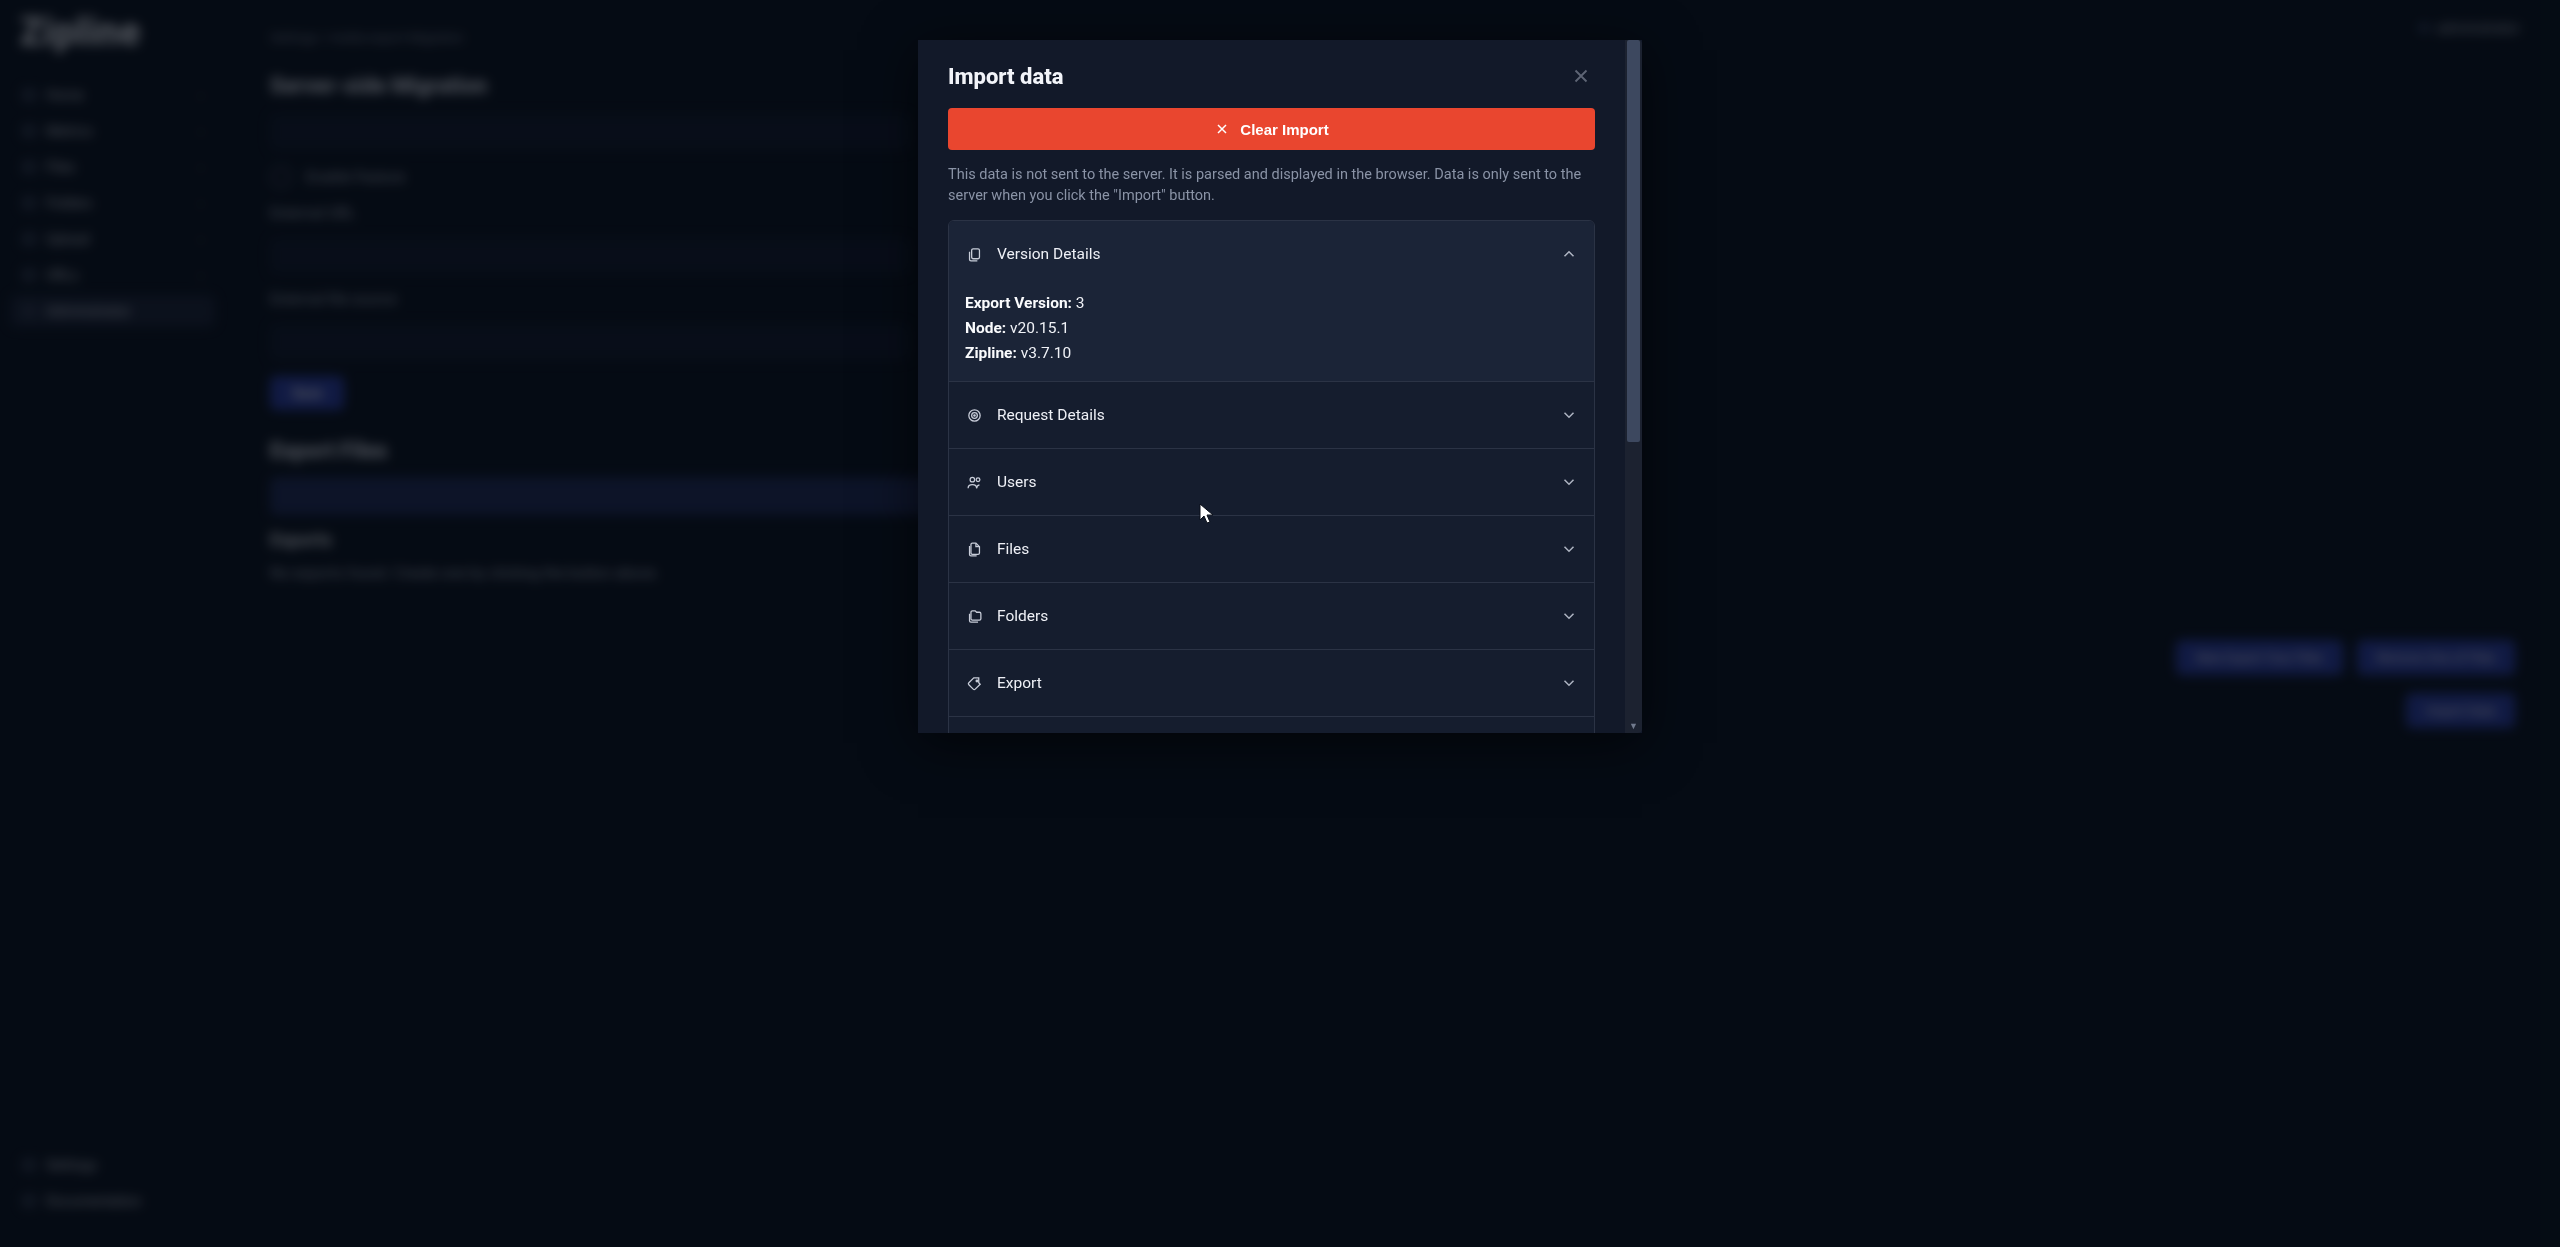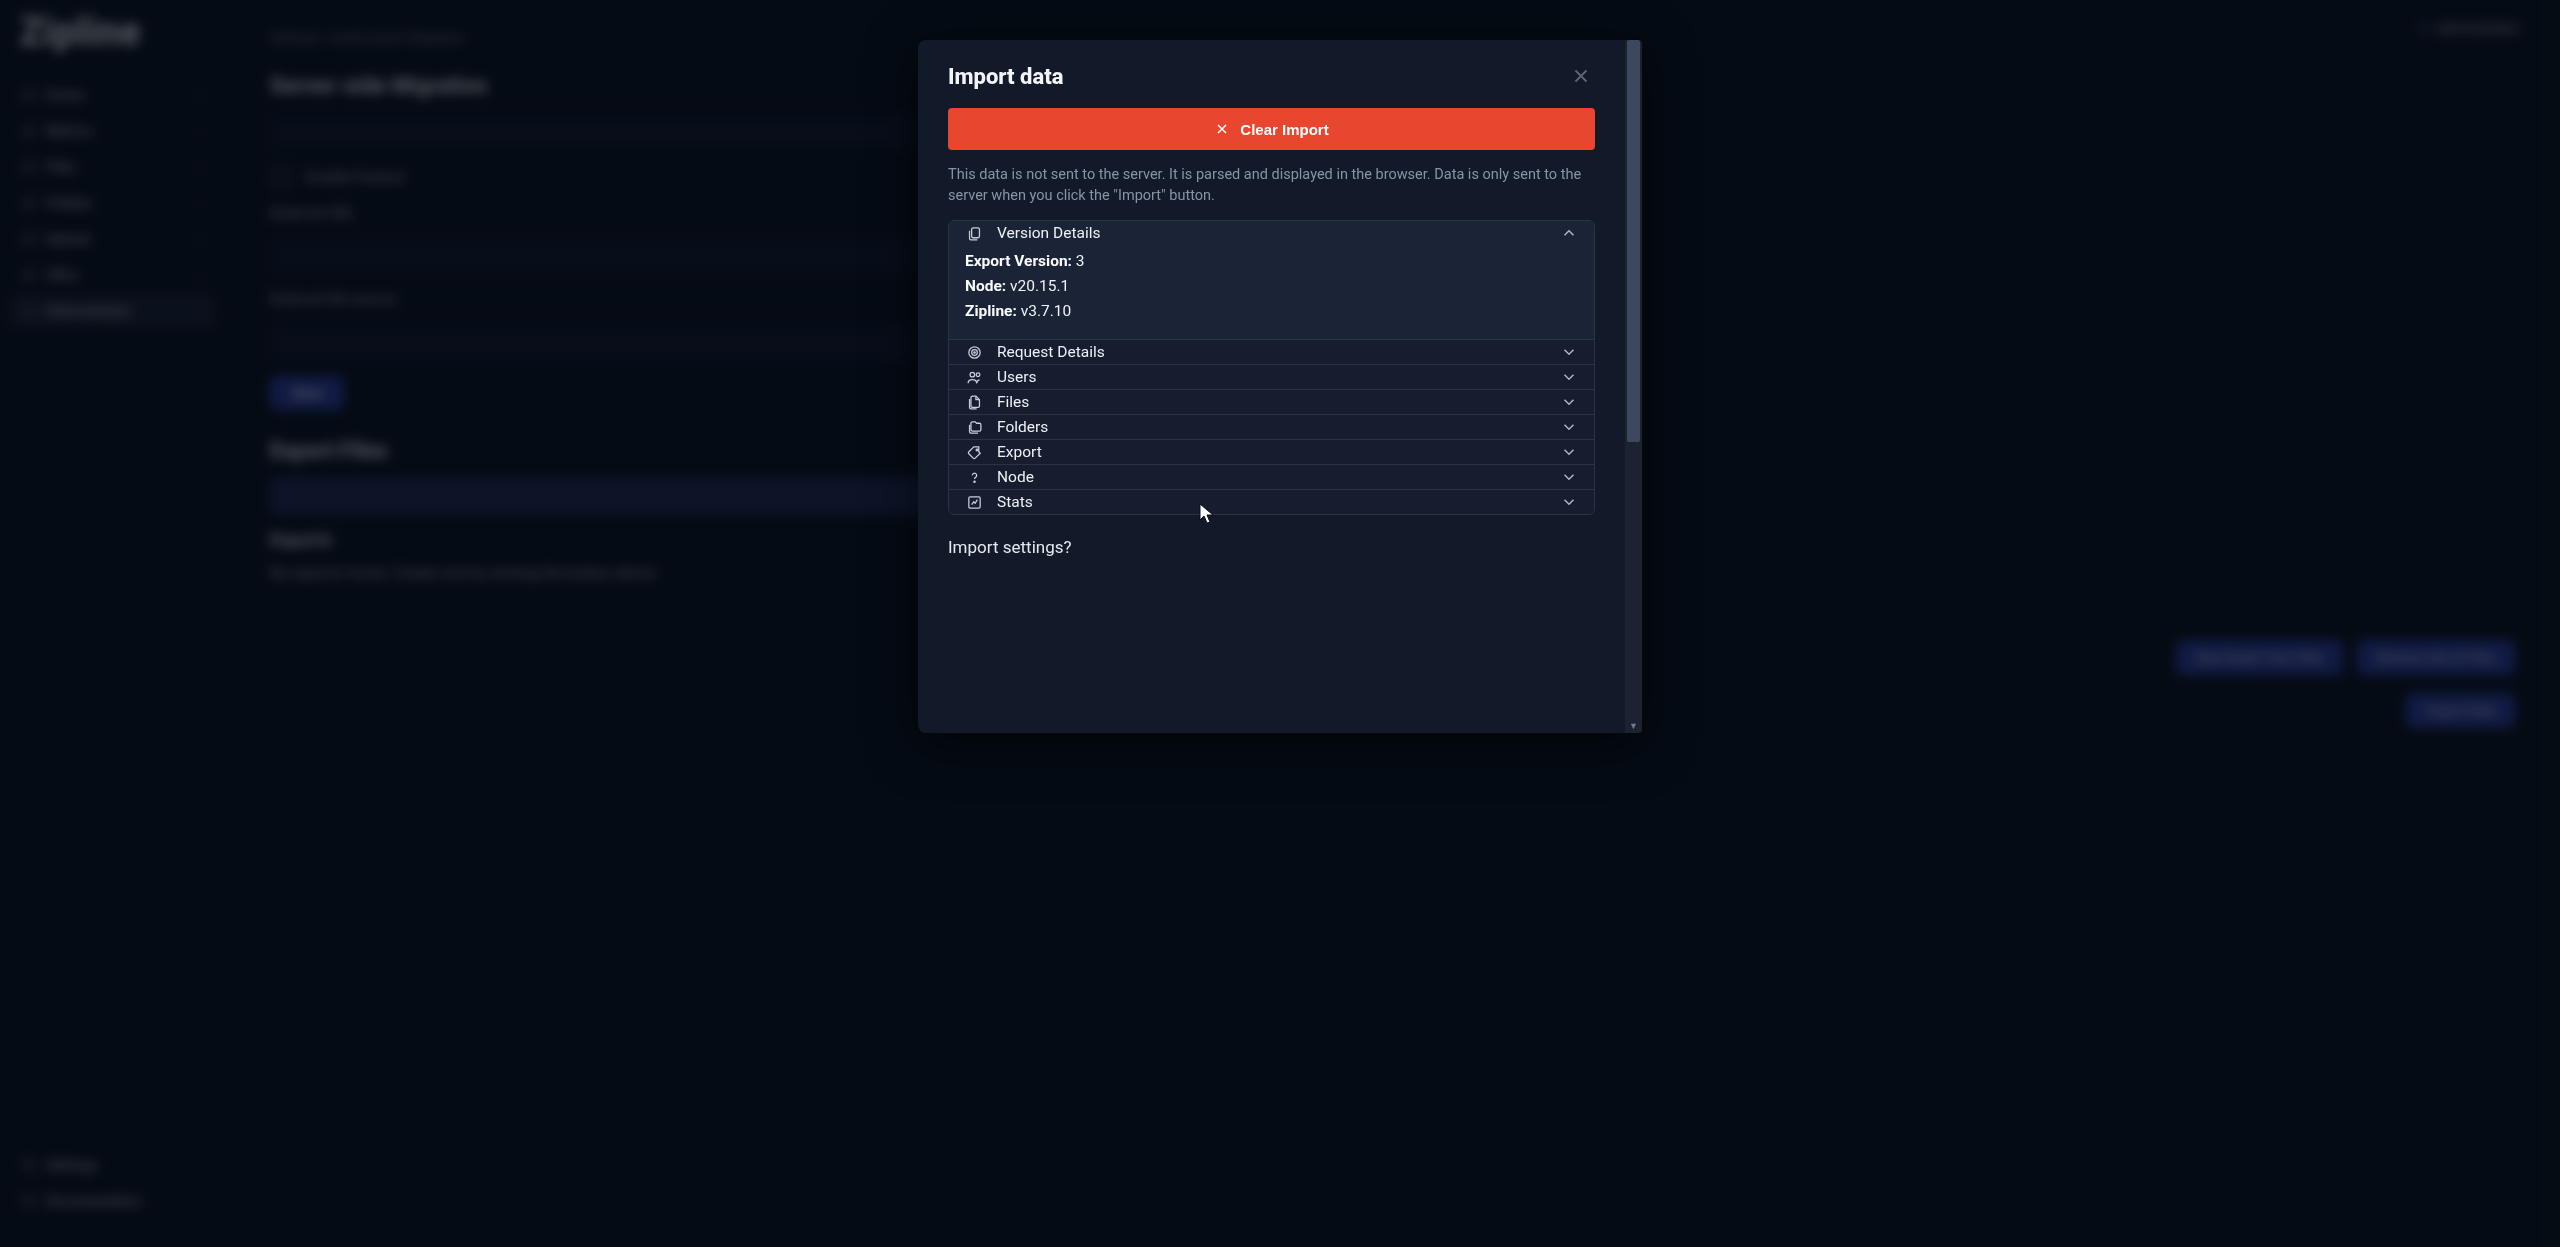--- a/index.html
+++ b/index.html
@@ -97,21 +97,21 @@
   .overlay {
     position: absolute; inset: 0;
     background: rgba(3, 8, 15, 0.55);
     display: flex; align-items: flex-start; justify-content: center;
   }
   .modal-wrap {
     margin-top: 40px;
     width: 724px;
     height: 693px;
     background: var(--modal);
-    border-radius: 8px;
+    border-radius: 0;
     display: flex; flex-direction: row;
     position: relative;
     box-shadow: 0 10px 50px rgba(0,0,0,0.6);
   }
   .modal {
     flex: 1;
     padding: 22px 30px 0 30px;
     overflow: hidden;
     position: relative;
   }
@@ -149,21 +149,21 @@
     border: 1px solid var(--border);
     border-radius: 6px;
     overflow: hidden;
   }
   .acc-item {
     border-bottom: 1px solid var(--border);
   }
   .acc-item:last-child { border-bottom: none; }
   .acc-header {
     display: flex; align-items: center; justify-content: space-between;
-    padding: 3px 16px;
+    padding: 24px 16px;
     cursor: pointer;
     background: var(--section);
   }
   .acc-item.open .acc-header {
     background: var(--section-open);
   }
   .acc-left { display: flex; align-items: center; gap: 14px; }
   .acc-icon { width: 18px; height: 18px; display: flex; align-items: center; justify-content: center; color: #c8cdd9; }
   .acc-icon svg { width: 17px; height: 17px; stroke: currentColor; fill: none; stroke-width: 1.8; }
   .acc-label { font-size: 15.5px; color: #eef0f6; }

